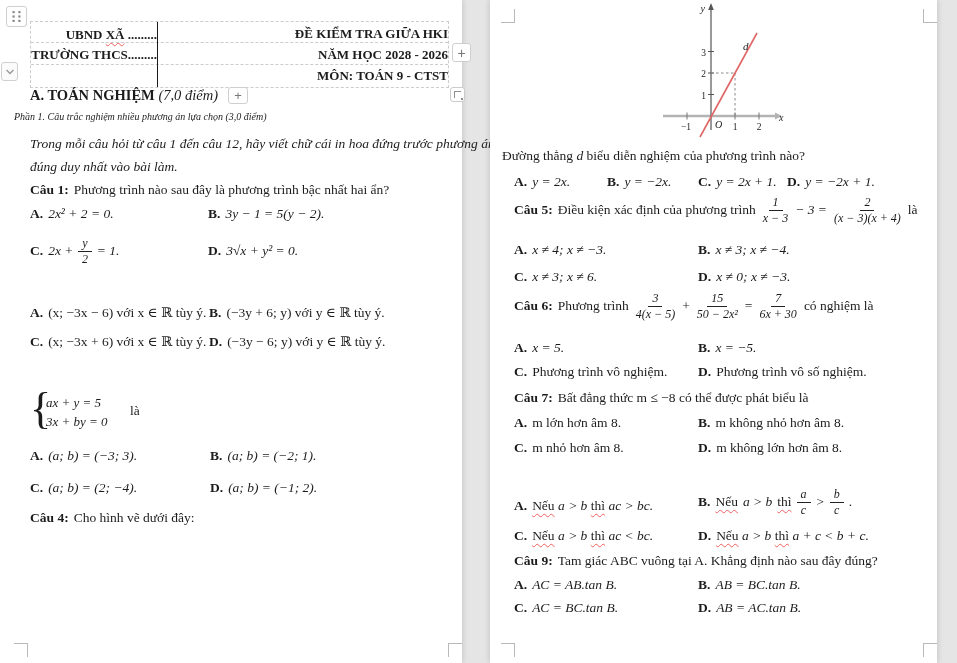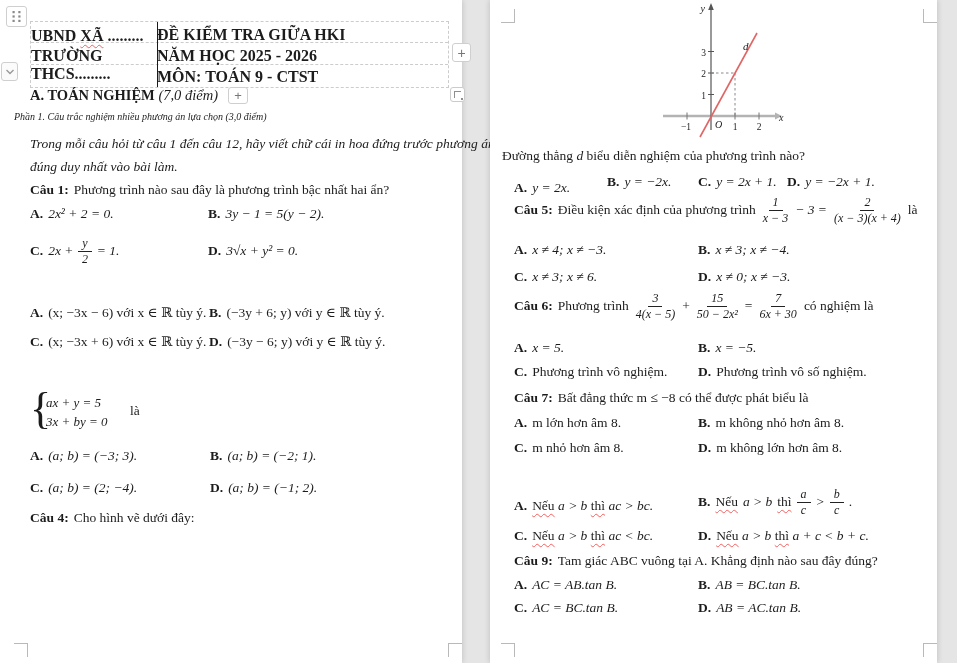--- a/index.html
+++ b/index.html
@@ -18,21 +18,21 @@
       text-decoration-thickness:1px;text-underline-offset:3px;}
   .flexline{display:flex;align-items:center;gap:5px;}
   .frac{display:inline-flex;flex-direction:column;align-items:center;font-style:italic;
         font-size:12px;line-height:1.25;}
   .fnum{border-bottom:1px solid #222;padding:0 4px;}
   .fden{padding:0 2px;}
   
   .htable{position:absolute;left:30px;top:21px;width:417px;height:65px;border:1px dashed #ccc;}
   .hline{position:absolute;left:0;width:100%;border-top:1px dashed #ccc;}
   .vsolid{position:absolute;left:126px;top:0;height:65px;border-left:1px solid #1a1a1a;}
-  .hcell{position:absolute;text-align:left;font-weight:bold;font-size:16px;}
+  .hcell{position:absolute;text-align:right;font-weight:bold;font-size:13px;}
   
   .btn{position:absolute;background:#fff;border:1px solid #cfcfcf;border-radius:3px;
        display:flex;align-items:center;justify-content:center;
        font-family:"Liberation Sans",sans-serif;color:#777;box-sizing:border-box;}
   
   .cm{position:absolute;width:14px;height:14px;box-sizing:border-box;}
   .cm-bl{border-top:1px solid #b9b9b9;border-right:1px solid #b9b9b9;}
   .cm-br{border-top:1px solid #b9b9b9;border-left:1px solid #b9b9b9;}
   .cm-tl{border-bottom:1px solid #b9b9b9;border-right:1px solid #b9b9b9;}
   .cm-tr{border-bottom:1px solid #b9b9b9;border-left:1px solid #b9b9b9;}
@@ -44,21 +44,21 @@
 
 <div class="page" id="page1">
 
   <div class="htable">
     <div class="hline" style="top:20px"></div>
     <div class="hline" style="top:42px"></div>
     <div class="vsolid"></div>
     <div class="hcell" style="left:0;top:5px;width:126px"><span>UBND </span><span class="sp">XÃ</span><span> .........</span></div>
     <div class="hcell" style="left:0;top:25px;width:126px">TRƯỜNG THCS.........</div>
     <div class="hcell" style="left:126px;top:4px;width:291px">ĐỀ KIỂM TRA GIỮA HKI</div>
-    <div class="hcell" style="left:126px;top:25px;width:291px">NĂM HỌC 2025 - 2026</div>
+    <div class="hcell" style="left:126px;top:25px;width:291px">NĂM HỌC 2028 - 2026</div>
     <div class="hcell" style="left:126px;top:46px;width:291px">MÔN: TOÁN 9 - CTST</div>
   </div>
 
   <div class="btn" style="left:6px;top:6px;width:21px;height:21px">
     <svg width="11" height="13" viewBox="0 0 11 13">
       <rect x="1.5" y="1" width="2.2" height="2.2" fill="#8a8a8a"></rect>
         <rect x="7.3" y="1" width="2.2" height="2.2" fill="#8a8a8a"></rect>
       <rect x="1.5" y="5.4" width="2.2" height="2.2" fill="#8a8a8a"></rect>
         <rect x="7.3" y="5.4" width="2.2" height="2.2" fill="#8a8a8a"></rect>
       <rect x="1.5" y="9.8" width="2.2" height="2.2" fill="#8a8a8a"></rect>
@@ -153,21 +153,21 @@
     <text x="90" y="50" font-size="11" font-style="italic">d</text>
     <text x="53" y="55.5" text-anchor="end" font-size="9.5">3</text>
     <text x="53" y="77" text-anchor="end" font-size="9.5">2</text>
     <text x="53" y="98.5" text-anchor="end" font-size="9.5">1</text>
     <text x="33" y="130" text-anchor="middle" font-size="9.5">−1</text>
     <text x="82" y="130" text-anchor="middle" font-size="9.5">1</text>
     <text x="106" y="130" text-anchor="middle" font-size="9.5">2</text>
   </svg>
 
   <div class="t" style="left:12px;top:148px"><span>Đường thẳng</span> <span class="m">d</span> <span>biểu diễn nghiệm của phương trình nào?</span></div>
-  <div class="t" style="left:24px;top:180px"><span class="lbl">A.</span><span class="m">y = 2x.</span></div>
+  <div class="t" style="left:24px;top:174px"><span class="lbl">A.</span><span class="m">y = 2x.</span></div>
   <div class="t" style="left:117px;top:174px"><span class="lbl">B.</span><span class="m">y = −2x.</span></div>
   <div class="t" style="left:208px;top:174px"><span class="lbl">C.</span><span class="m">y = 2x + 1.</span></div>
   <div class="t" style="left:297px;top:174px"><span class="lbl">D.</span><span class="m">y = −2x + 1.</span></div>
 
   <div class="t flexline" style="left:24px;top:195px">
     <span class="lbl" style="margin-right:0">Câu 5:</span>
     <span>Điều kiện xác định của phương trình</span>
     <span class="frac">
         <span class="fnum">1</span>
         <span class="fden">x − 3</span>

